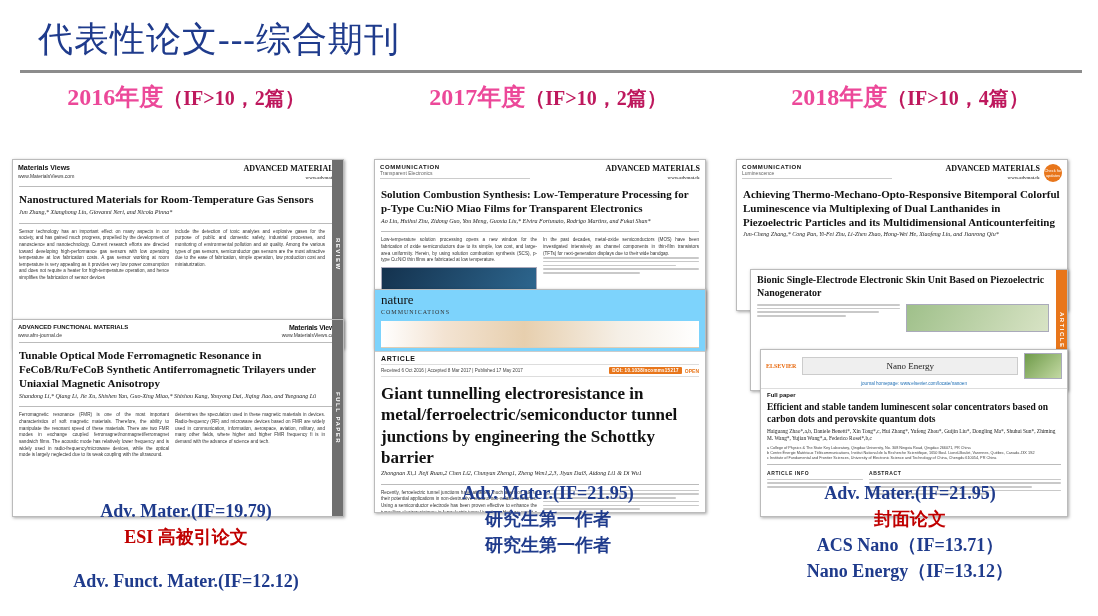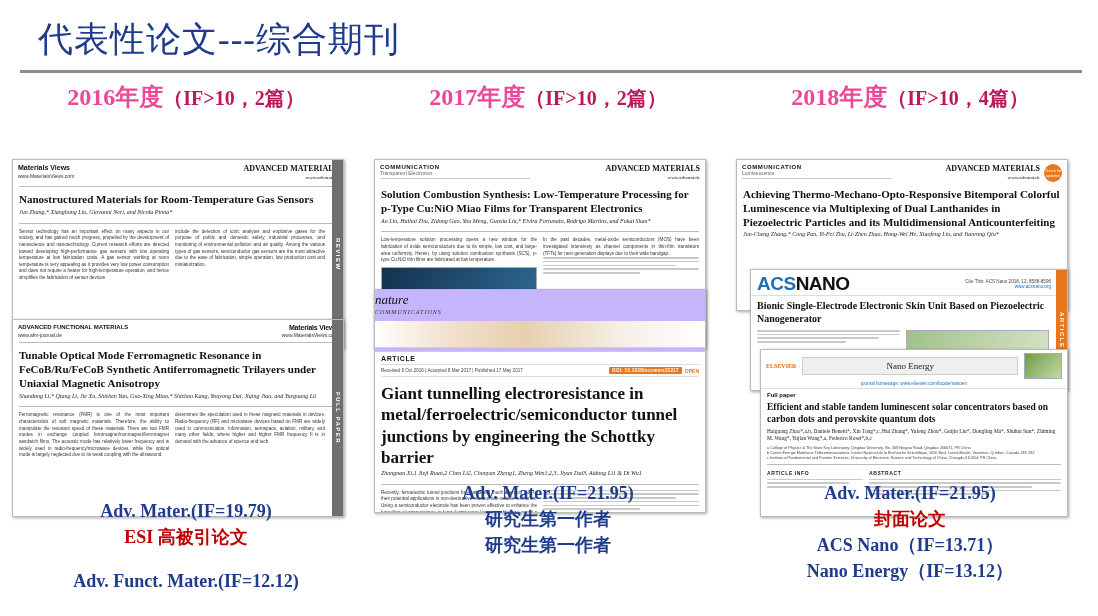--- a/index.html
+++ b/index.html
@@ -111,21 +111,21 @@
     font-size:6px;letter-spacing:1.5px;
     display:flex;align-items:center;justify-content:center;
     font-weight:bold;
   }
   .sidebar-tab.orange{background:#E8761B;}
   .img-box{
     background:linear-gradient(135deg,#dfe6ee,#b9c6d4);
     border:1px solid #aab;
   }
   .nature-head{
-    background:#c4b5fd;border-bottom:1px solid #ccc;padding:3px 0;font-style:italic;
+    background:#7dd3fc;border-bottom:1px solid #ccc;padding:3px 6px;
   }
   .nature-logo{
     font-family:"Liberation Serif",serif;font-size:13px;color:#111;line-height:13px;
   }
   .nature-logo small{display:block;font-size:6px;letter-spacing:1px;color:#333;}
   .nano-head{
     background:#ffffff;padding:4px 6px 2px 6px;border-bottom:1px solid #ddd;
   }
   .acs{
     font-family:"Liberation Sans",sans-serif;font-weight:bold;
@@ -345,27 +345,20 @@
               <span style="font-size:4px;">Check for updates</span>
             </div>
           </div>
         </div>
         <div class="p-title" style="font-size:11px;">Achieving Thermo-Mechano-Opto-Responsive Bitemporal Colorful Luminescence via Multiplexing of Dual Lanthanides in Piezoelectric Particles and its Multidimensional Anticounterfeiting</div>
         <div class="p-auth">Jun-Cheng Zhang,* Cong Pan, Yi-Fei Zhu, Li-Zhen Zhao, Hong-Wei He, Xiaofeng Liu, and Jianrong Qiu*</div>
       </div>
 
       <div class="paper" style="left:18px;top:148px;width:316px;height:120px;">
         <div class="sidebar-tab orange">ARTICLE</div>
-        <div class="nano-head" style="display:flex;justify-content:space-between;align-items:center;padding-right:16px;">
-          <div class="acs">ACS<span class="nano">NANO</span></div>
-          <div style="text-align:right;">
-            <div style="font-size:4.6px;color:#444;">Cite This: ACS Nano 2018, 12, 8588-8596</div>
-            <div style="font-size:4.6px;color:#1f6fb5;">www.acsnano.org</div>
-          </div>
-        </div>
         <div class="p-title" style="font-size:10px;padding-right:18px;">Bionic Single-Electrode Electronic Skin Unit Based on Piezoelectric Nanogenerator</div>
         <div class="p-body" style="padding-right:18px;">
           <div class="p-col">
             <div class="lines">
               <div></div>
                 <div></div>
                 <div class="med"></div>
                 <div class="short"></div>
             </div>
           </div>

